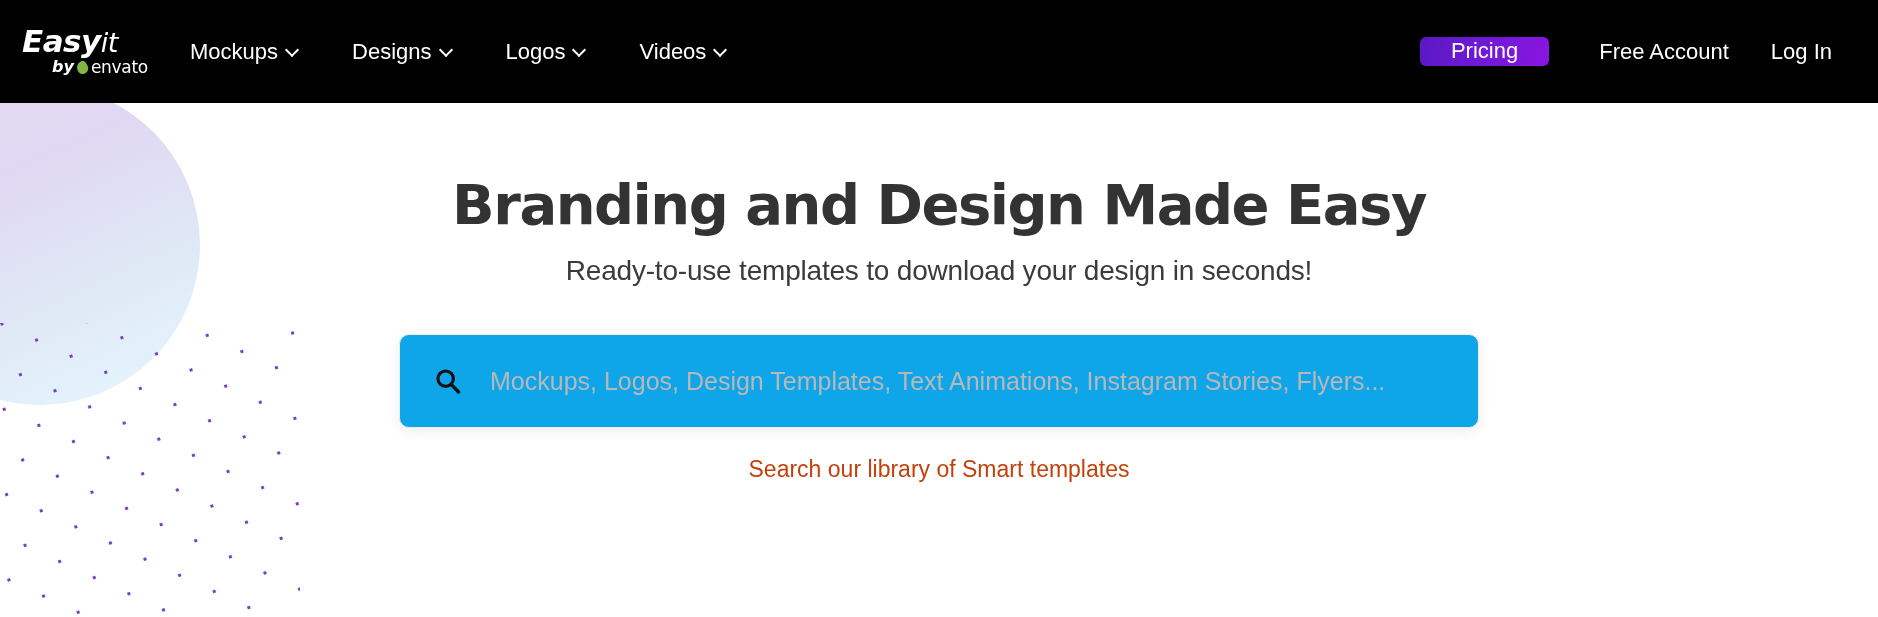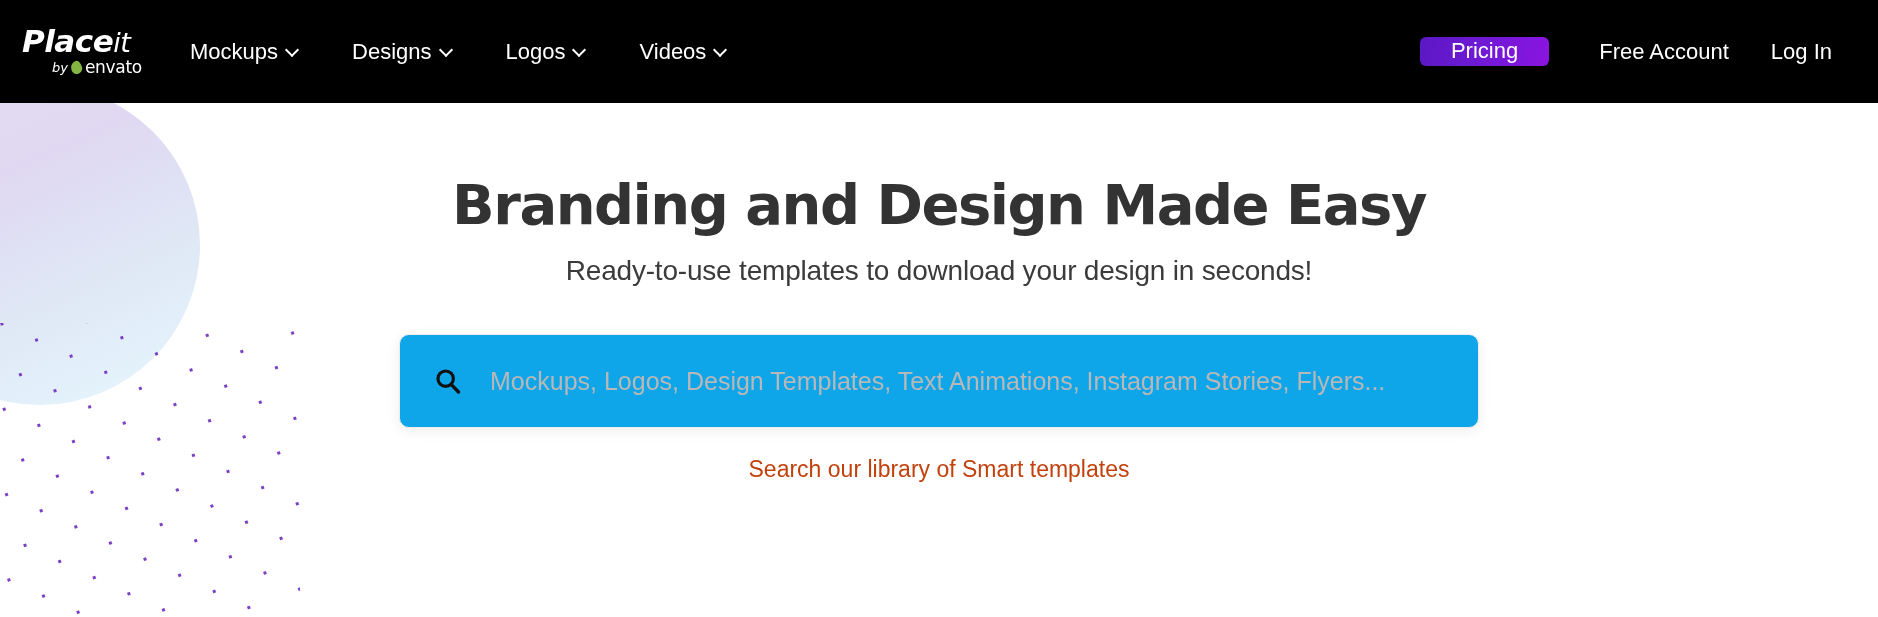--- a/index.html
+++ b/index.html
@@ -87,24 +87,25 @@
     position: absolute;
     left: 30px;
     top: 33px;
     display: flex;
     align-items: center;
     gap: 3px;
     white-space: nowrap;
   }
   .logo-by {
     font-family: "DejaVu Sans", sans-serif;
-    font-size: 13px;
+    font-size: 16px;
     font-style: italic;
     color: #ffffff;
     line-height: 1;
+    font-weight: bold;
   }
   .logo-leaf {
     width: 11px;
     height: 13px;
     background: #82b541;
     border-radius: 60% 40% 55% 45% / 55% 60% 40% 45%;
     transform: rotate(-16deg);
     display: inline-block;
   }
   .logo-envato {
@@ -263,21 +264,21 @@
           <rect x="27" y="27" width="3" height="3" fill="#7b3fc4"></rect>
         </pattern>
       </defs>
       <rect x="0" y="0" width="300" height="300" fill="url(#dotgrid)"></rect>
     </svg>
   </div>
 
   <div class="header">
 
     <div class="logo">
-      <div class="logo-main"><span>Place</span><span class="lg-it">it</span></div>
+      <div class="logo-main"><span>Easy</span><span class="lg-it">it</span></div>
       <div class="logo-sub">
         <span class="logo-by">by</span>
         <span class="logo-leaf"></span>
         <span class="logo-envato">envato</span>
       </div>
     </div>
 
     <nav class="nav">
       <div class="nav-item">
         <span class="nav-label">Mockups</span>

